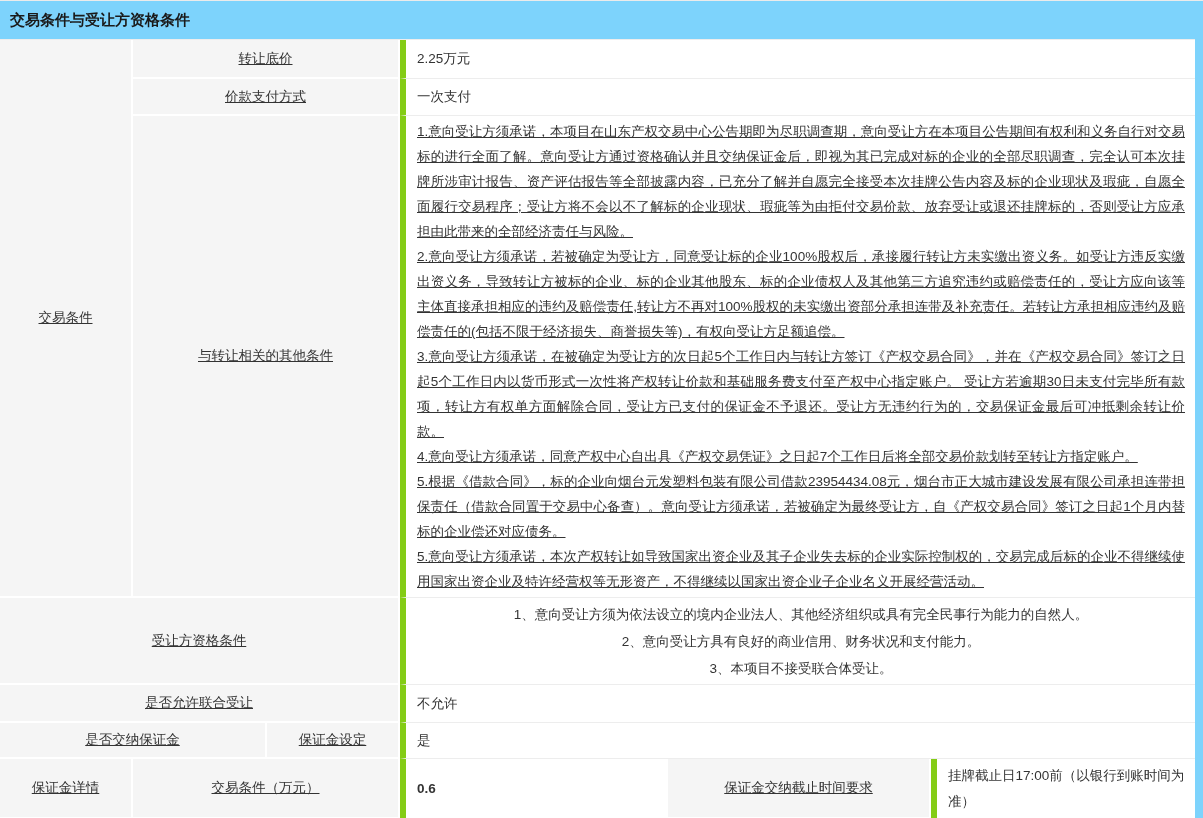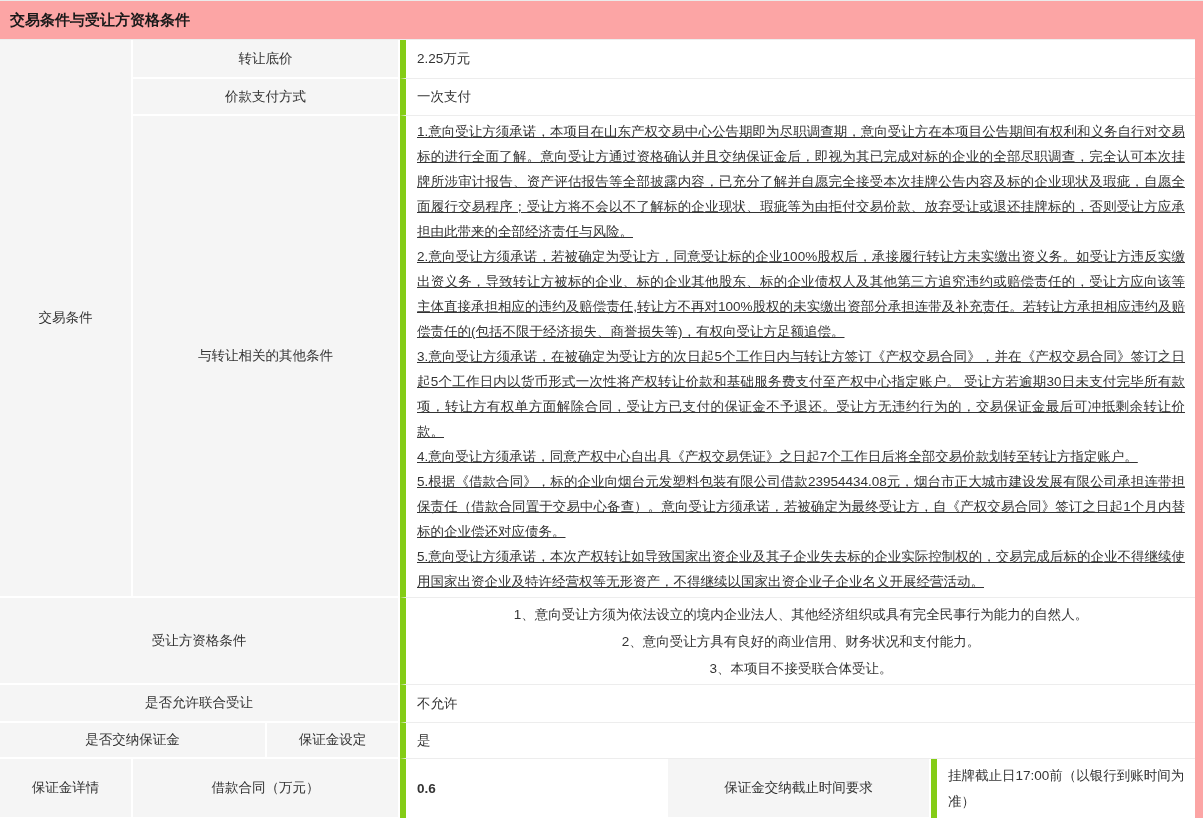--- a/index.html
+++ b/index.html
@@ -1,29 +1,29 @@
 <!DOCTYPE html>
 <html><head>
 <meta charset="utf-8">
 <style>
   * { box-sizing: border-box; }
   html,body { margin:0; padding:0; background:#fff; }
   body { font-family:"Liberation Sans","DejaVu Sans",sans-serif; color:#333; font-size:13.5px; }
-  .page { width:1203px; height:818px; overflow:hidden; background:#fca5a5; border-top:1px solid #ebebeb; }
+  .page { width:1203px; height:818px; overflow:hidden; background:#7dd3fc; border-top:1px solid #ebebeb; }
 
   .title-bar { height:38px; display:flex; align-items:center; padding-left:10px; }
   .page-title { font-weight:bold; font-size:15px; color:#1a1a1a; }
 
   .table { width:1195px; border-top:1px solid #ededed; }
   .trow { display:flex; align-items:stretch; }
   .cell { box-sizing:border-box; overflow:hidden; }
 
   .label { background:#f5f5f5; display:flex; align-items:center; justify-content:center;
            text-align:center; border-right:2px solid #fff; border-bottom:2px solid #fff;
-           color:#333; line-height:20px; padding:2px 6px; }
+           color:#333; line-height:20px; padding:2px 6px;text-decoration:underline; }
   .value { background:#fff; border-left:6px solid #84cc16; border-bottom:1px solid #ededed;
            display:flex; align-items:center; padding:0 10px 0 11px; }
   .value.block { display:block; padding:3px 10px 4px 11px;text-decoration:underline; }
   .value.center-col { display:flex; flex-direction:column; justify-content:center; padding:4px 10px 4px 11px; }
 
   .c1 { width:133px; flex:0 0 133px; }
   .c2 { width:267px; flex:0 0 267px; }
   .c12 { width:400px; flex:0 0 400px; }
   .flex1 { flex:1 1 auto; min-width:0; }
   .w268 { width:268px; flex:0 0 268px; }
@@ -93,21 +93,21 @@
     </div>
 
     <div class="trow h36">
       <div class="cell label c2">是否交纳保证金</div>
       <div class="cell label c1">保证金设定</div>
       <div class="cell value flex1">是</div>
     </div>
 
     <div class="trow h60">
       <div class="cell label c1">保证金详情</div>
-      <div class="cell label c2">借款合同（万元）</div>
+      <div class="cell label c2">交易条件（万元）</div>
       <div class="cell value w268 bold">0.6</div>
       <div class="cell label w263">保证金交纳截止时间要求</div>
       <div class="cell value flex1 center-col">
         <div class="wrap2">挂牌截止日17:00前（以银行到账时间为准）</div>
       </div>
     </div>
 
   </div>
 </div>
 

